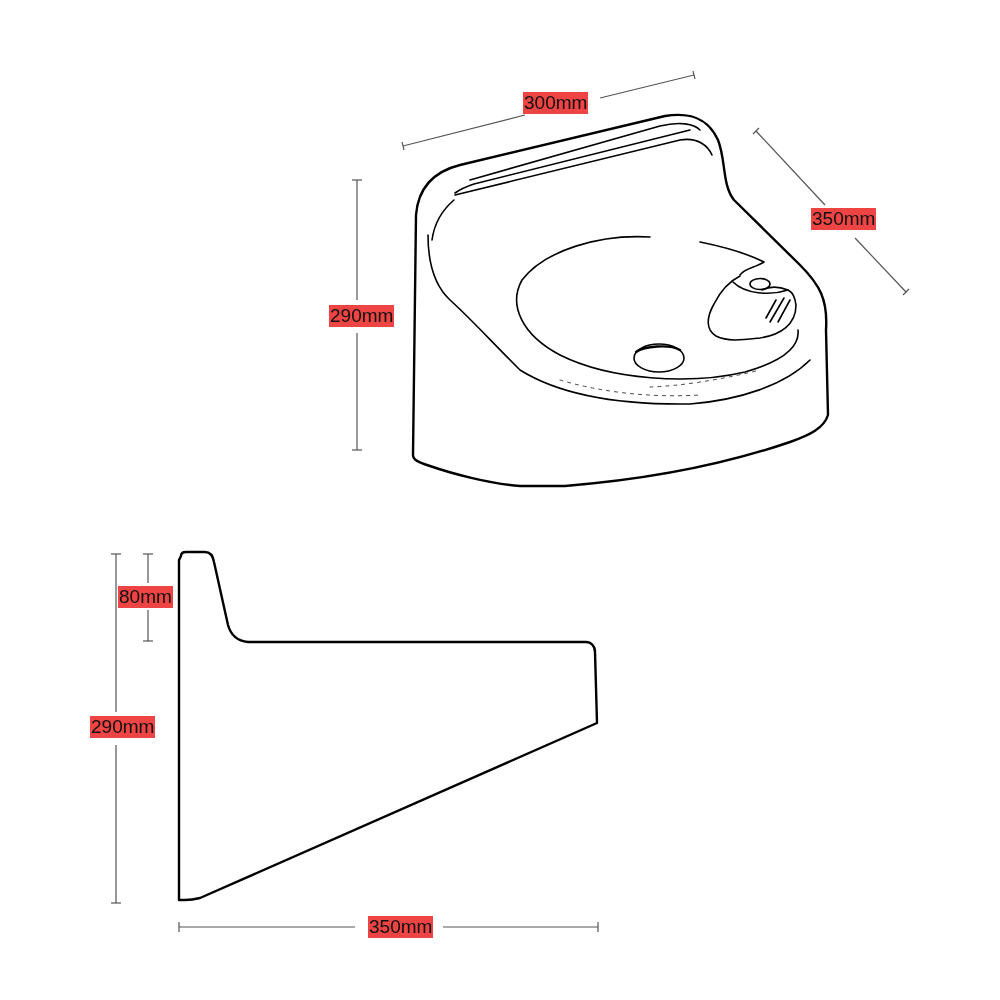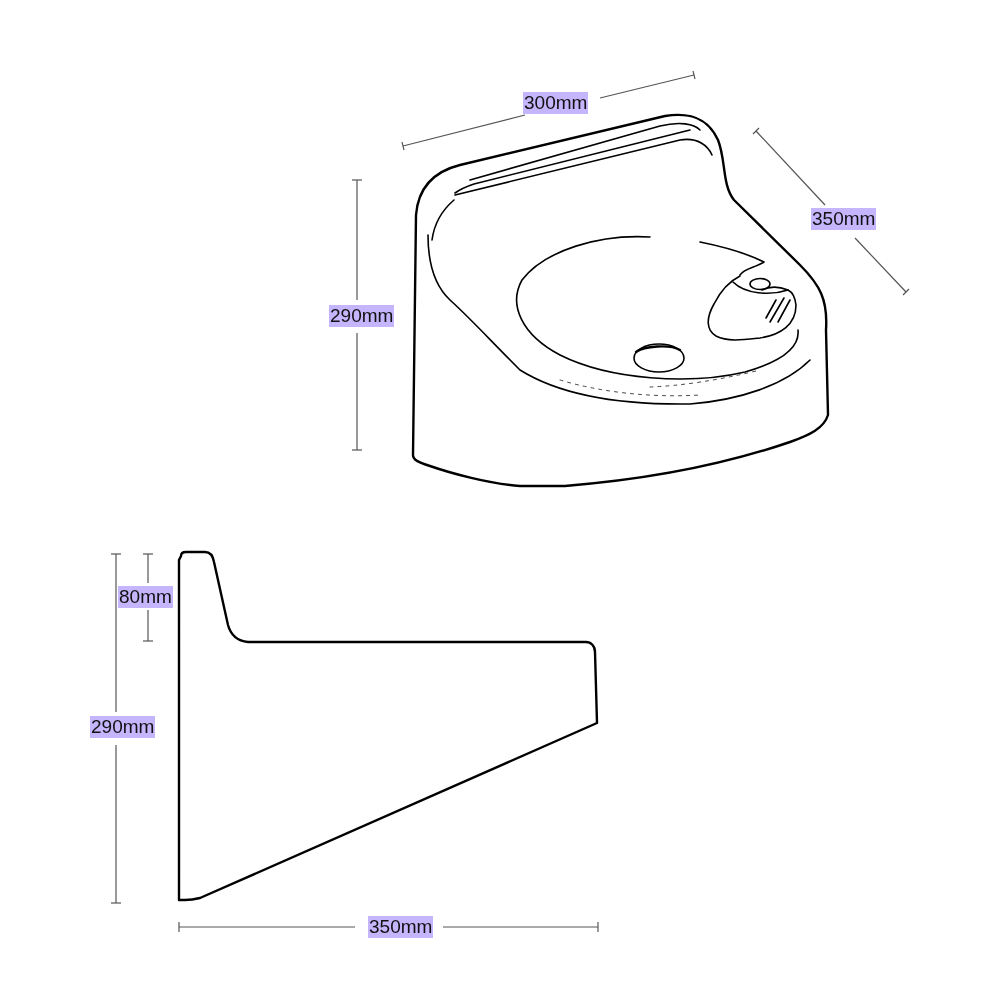--- a/index.html
+++ b/index.html
@@ -44,21 +44,21 @@
     }
     .dim-line {
       fill: none;
       stroke: #555555;
       stroke-width: 1.2;
     }
     .dim-label {
       position: absolute;
       font-size: 19px;
       color: #111111;
-      background: #c4b5fd;
+      background: #ef4444;
       line-height: 22px;
       white-space: nowrap;
       padding: 0 1px;
     }
   </style>
 </head>
 <body>
 
 <svg id="drawing" viewBox="0 0 1000 1000" xmlns="http://www.w3.org/2000/svg">
 

